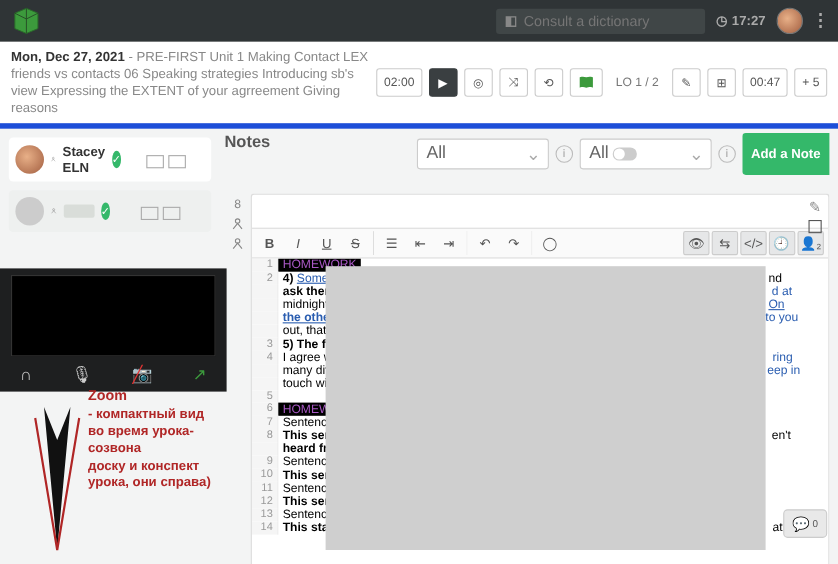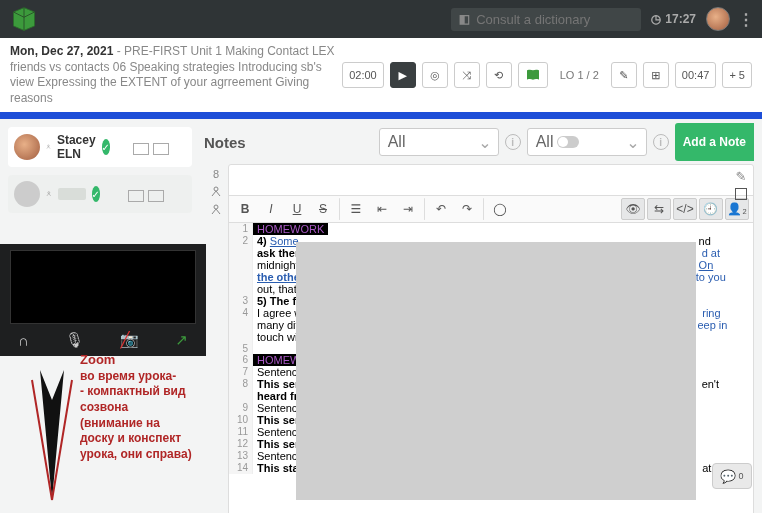--- a/index.html
+++ b/index.html
@@ -7,41 +7,41 @@
 .topbar{height:38px;background:#2f3436;display:flex;align-items:center;padding:0 8px;color:#ddd;font-size:13px;font-weight:bold}
 .logo{width:32px;height:32px;display:flex;align-items:center;justify-content:center}
 .logo svg{width:28px;height:28px}
 .nav{display:flex;gap:18px;margin-left:12px}
 .nav span{cursor:pointer}
 .search-wrap{margin-left:auto;display:flex;align-items:center;gap:6px;background:#404647;border-radius:3px;padding:4px 8px;width:190px}
 .search-wrap input{background:transparent;border:none;color:#aaa;font-size:13px;width:100%;outline:none;}
 .clock{margin-left:10px;color:#aaa;font-size:12px;display:flex;align-items:center;gap:4px}
 .avatar{width:24px;height:24px;border-radius:50%;background:radial-gradient(circle at 40% 40%,#e8b088,#a15d3f);margin-left:10px;border:1px solid #777}
 .kebab{margin-left:8px;color:#aaa;font-size:16px;cursor:pointer}
-.subhead{display:flex;align-items:center;padding:6px 10px;background:#fff;border-bottom:7px solid #1d4ed8;font-size:12px}
+.subhead{display:flex;align-items:center;padding:6px 10px;background:#fff;border-bottom:5px solid #1d4ed8;font-size:12px}
 .subhead .title{flex:1;line-height:1.3;color:#888}
 .subhead .title b{color:#333}
 .controls{display:flex;gap:6px}
 .ctrl{height:26px;min-width:26px;border:1px solid #ccc;border-radius:3px;display:flex;align-items:center;justify-content:center;font-size:11px;padding:0 6px;color:#555;background:#fff;cursor:pointer}
 .ctrl.dark{background:#3a3f41;color:#fff;border-color:#3a3f41}
 .ctrl.book svg{width:16px;height:16px}
 .main{display:flex;height:calc(100% - 38px - 60px)}
 .left{width:200px;padding:6px 0;display:flex;flex-direction:column;gap:4px}
 .user-card{margin:2px 8px;background:#fff;border-radius:4px;padding:6px;display:flex;align-items:center;gap:6px;position:relative}
 .user-card.alt{background:#eef0ef}
 .uavatar{width:26px;height:26px;border-radius:50%;background:radial-gradient(circle at 40% 40%,#e8b088,#a15d3f);flex-shrink:0}
 .uavatar.grey{background:#ccc}
 .unode{width:12px;height:12px}
 .uname{font-size:12px;color:#333;font-weight:bold}
 .uname.redact{background:#d9ddd9;color:transparent;width:60px;height:12px;border-radius:2px}
 .check{width:16px;height:16px;border-radius:50%;background:#34b86a;margin-left:auto;display:flex;align-items:center;justify-content:center;color:#fff;font-size:10px}
 .mailrow{display:flex;gap:4px;justify-content:center;margin-top:4px;width:100%}
 .mailrow span{width:16px;height:12px;border:1px solid #aaa;display:inline-block}
 .right{flex:1;padding:4px 8px 0 4px;display:flex;flex-direction:column;overflow:hidden}
-.notes-head{display:flex;align-items:center;gap:8px;margin-bottom:3px}
+.notes-head{display:flex;align-items:flex-start;gap:8px;margin-bottom:17px}
 .notes-head h3{font-size:15px;color:#555;font-weight:bold}
 .notes-head .push{margin-left:auto;display:flex;gap:6px;align-items:center}
 .select{height:28px;border:1px solid #ccc;border-radius:3px;padding:0 18px 0 8px;font-size:16px;color:#666;background:#fff;display:flex;align-items:center;position:relative;cursor:pointer}
 .select::after{content:"⌄";position:absolute;right:6px;color:#aaa}
 .info-c{width:16px;height:16px;border:1.5px solid #bbb;border-radius:50%;display:flex;align-items:center;justify-content:center;font-size:10px;color:#bbb;font-weight:bold}
 .addnote{background:#34b86a;color:#fff;border:none;height:38px;padding:0 8px;font-size:12px;font-weight:bold;border-radius:3px 0 0 3px;cursor:pointer}
 .sidebar-ic{width:24px;display:flex;flex-direction:column;align-items:center;gap:6px;padding-top:4px;color:#888;font-size:11px}
 .editor-wrap{display:flex;flex:1;overflow:hidden}
 .editor{flex:1;background:#fff;border:1px solid #ddd;border-radius:3px;display:flex;flex-direction:column;overflow:hidden;position:relative}
 .ed-topright{position:absolute;top:4px;right:6px;display:flex;flex-direction:column;gap:4px;align-items:center}
@@ -308,21 +308,20 @@
   </div>
 </div>
 
 <svg class="arrow" width="60" height="150" viewBox="0 0 60 150">
   <path d="M30 140 L18 10 L30 40 L42 10 Z" fill="#111"></path>
   <path d="M30 140 L10 20 M30 140 L50 20" stroke="#b02626" stroke-width="2" fill="none"></path>
 </svg>
 
 <div class="annot">
   <h4>Zoom</h4>
+  <div>- компактный вид</div>
   <div>во время урока-</div>
-  <div>- компактный вид</div>
   <div>созвона</div>
-  <div>(внимание на</div>
   <div>доску и конспект</div>
   <div>урока, они справа)</div>
 </div>
 
 <div class="chat-fab">💬</div>
 
 </body></html>

